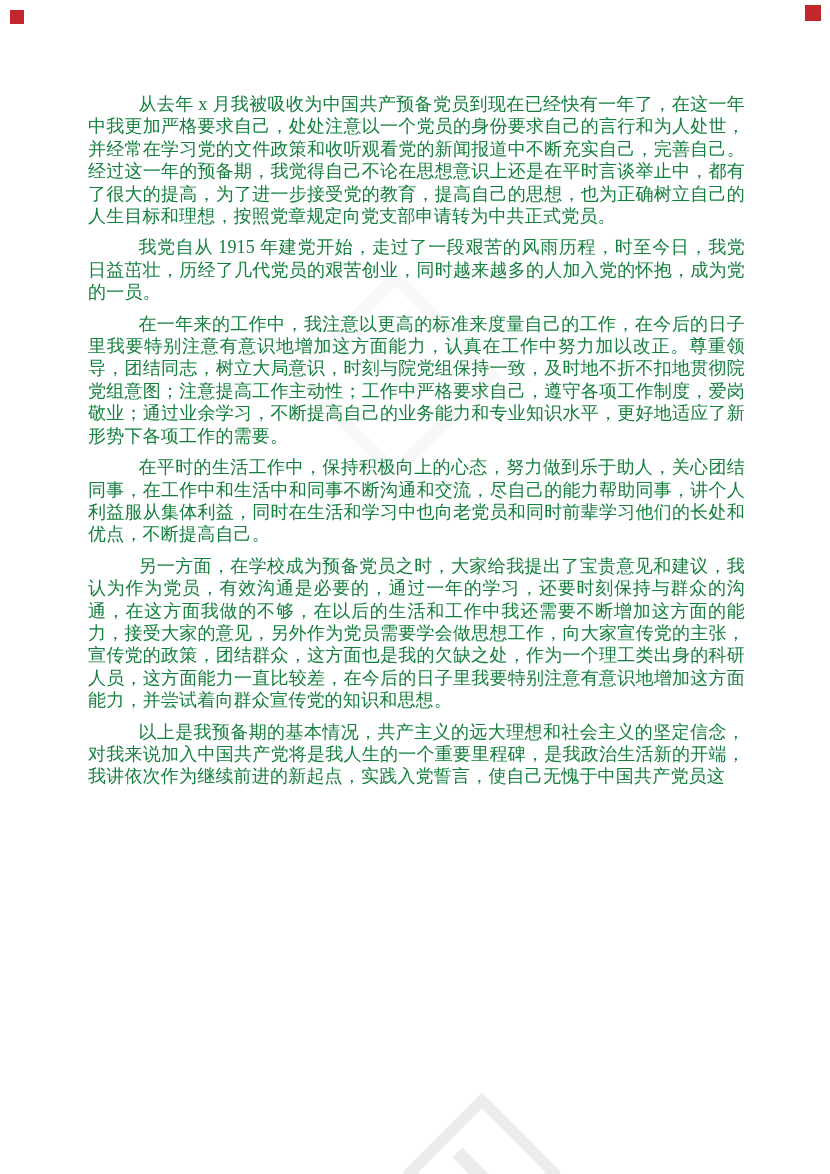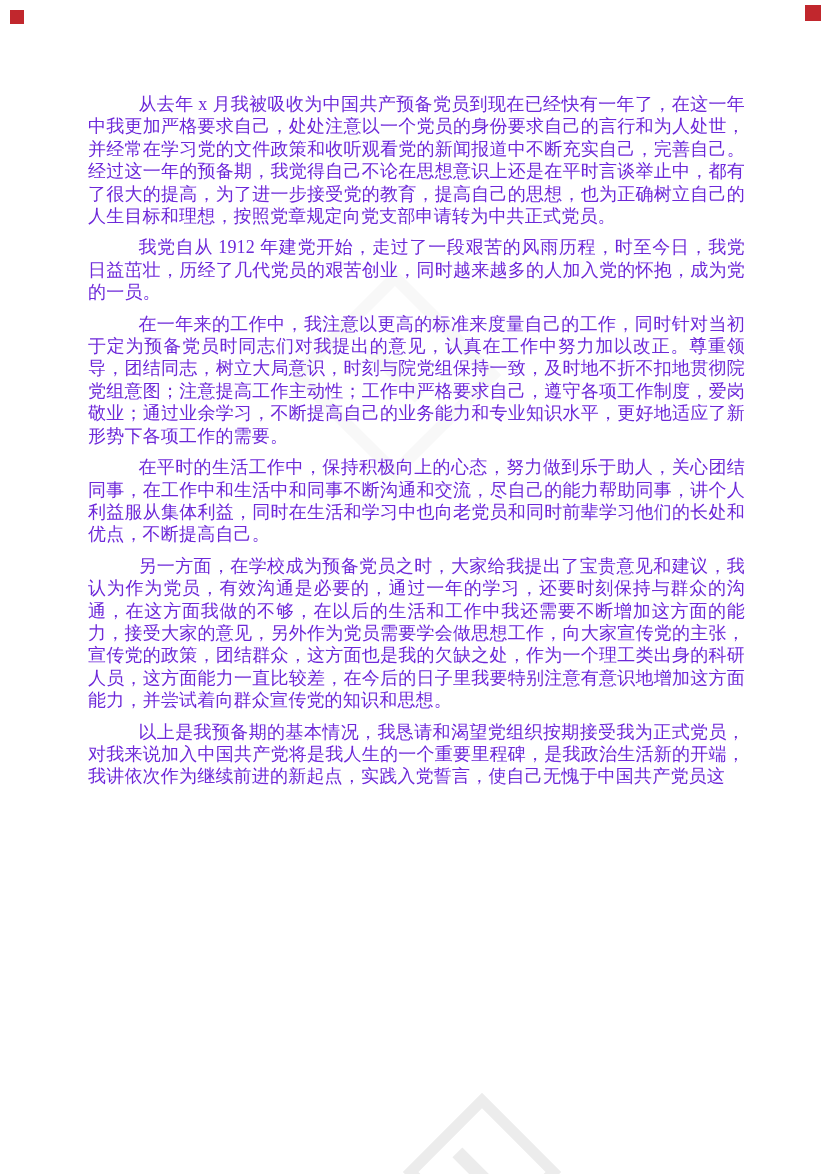--- a/index.html
+++ b/index.html
@@ -28,21 +28,21 @@
     right: 9px;
     top: 5px;
     width: 16px;
     height: 16px;
   }
   .doc {
     position: absolute;
     left: 88px;
     top: 93px;
     width: 657px;
-    color: #6d28d9;
+    color: #15803d;
     font-size: 18px;
     line-height: 22.4px;
     text-align: justify;
     text-justify: inter-character;
     letter-spacing: 0.2px;
   }
   .doc p {
     margin: 0 0 9px 0;
     text-indent: 2.8em;
   }
@@ -101,18 +101,18 @@
 </div>
 
 <div class="wm wm-bottom" style="left:426px; top:1116px; width:112px; height:112px;">
   <div class="diamond"></div>
   <div class="glyph-bar"></div>
 
 </div>
 
 <div class="doc">
   <p>从去年 x 月我被吸收为中国共产预备党员到现在已经快有一年了，在这一年中我更加严格要求自己，处处注意以一个党员的身份要求自己的言行和为人处世，并经常在学习党的文件政策和收听观看党的新闻报道中不断充实自己，完善自己。经过这一年的预备期，我觉得自己不论在思想意识上还是在平时言谈举止中，都有了很大的提高，为了进一步接受党的教育，提高自己的思想，也为正确树立自己的人生目标和理想，按照党章规定向党支部申请转为中共正式党员。</p>
-  <p>我党自从 1912 年建党开始，走过了一段艰苦的风雨历程，时至今日，我党日益茁壮，历经了几代党员的艰苦创业，同时越来越多的人加入党的怀抱，成为党的一员。</p>
-  <p>在一年来的工作中，我注意以更高的标准来度量自己的工作，同时针对当初于定为预备党员时同志们对我提出的意见，认真在工作中努力加以改正。尊重领导，团结同志，树立大局意识，时刻与院党组保持一致，及时地不折不扣地贯彻院党组意图；注意提高工作主动性；工作中严格要求自己，遵守各项工作制度，爱岗敬业；通过业余学习，不断提高自己的业务能力和专业知识水平，更好地适应了新形势下各项工作的需要。</p>
+  <p>我党自从 1915 年建党开始，走过了一段艰苦的风雨历程，时至今日，我党日益茁壮，历经了几代党员的艰苦创业，同时越来越多的人加入党的怀抱，成为党的一员。</p>
+  <p>在一年来的工作中，我注意以更高的标准来度量自己的工作，在今后的日子里我要特别注意有意识地增加这方面能力，认真在工作中努力加以改正。尊重领导，团结同志，树立大局意识，时刻与院党组保持一致，及时地不折不扣地贯彻院党组意图；注意提高工作主动性；工作中严格要求自己，遵守各项工作制度，爱岗敬业；通过业余学习，不断提高自己的业务能力和专业知识水平，更好地适应了新形势下各项工作的需要。</p>
   <p>在平时的生活工作中，保持积极向上的心态，努力做到乐于助人，关心团结同事，在工作中和生活中和同事不断沟通和交流，尽自己的能力帮助同事，讲个人利益服从集体利益，同时在生活和学习中也向老党员和同时前辈学习他们的长处和优点，不断提高自己。</p>
   <p>另一方面，在学校成为预备党员之时，大家给我提出了宝贵意见和建议，我认为作为党员，有效沟通是必要的，通过一年的学习，还要时刻保持与群众的沟通，在这方面我做的不够，在以后的生活和工作中我还需要不断增加这方面的能力，接受大家的意见，另外作为党员需要学会做思想工作，向大家宣传党的主张，宣传党的政策，团结群众，这方面也是我的欠缺之处，作为一个理工类出身的科研人员，这方面能力一直比较差，在今后的日子里我要特别注意有意识地增加这方面能力，并尝试着向群众宣传党的知识和思想。</p>
-  <p>以上是我预备期的基本情况，我恳请和渴望党组织按期接受我为正式党员，对我来说加入中国共产党将是我人生的一个重要里程碑，是我政治生活新的开端，我讲依次作为继续前进的新起点，实践入党誓言，使自己无愧于中国共产党员这</p>
+  <p>以上是我预备期的基本情况，共产主义的远大理想和社会主义的坚定信念，对我来说加入中国共产党将是我人生的一个重要里程碑，是我政治生活新的开端，我讲依次作为继续前进的新起点，实践入党誓言，使自己无愧于中国共产党员这</p>
 </div>
 
 </body></html>

